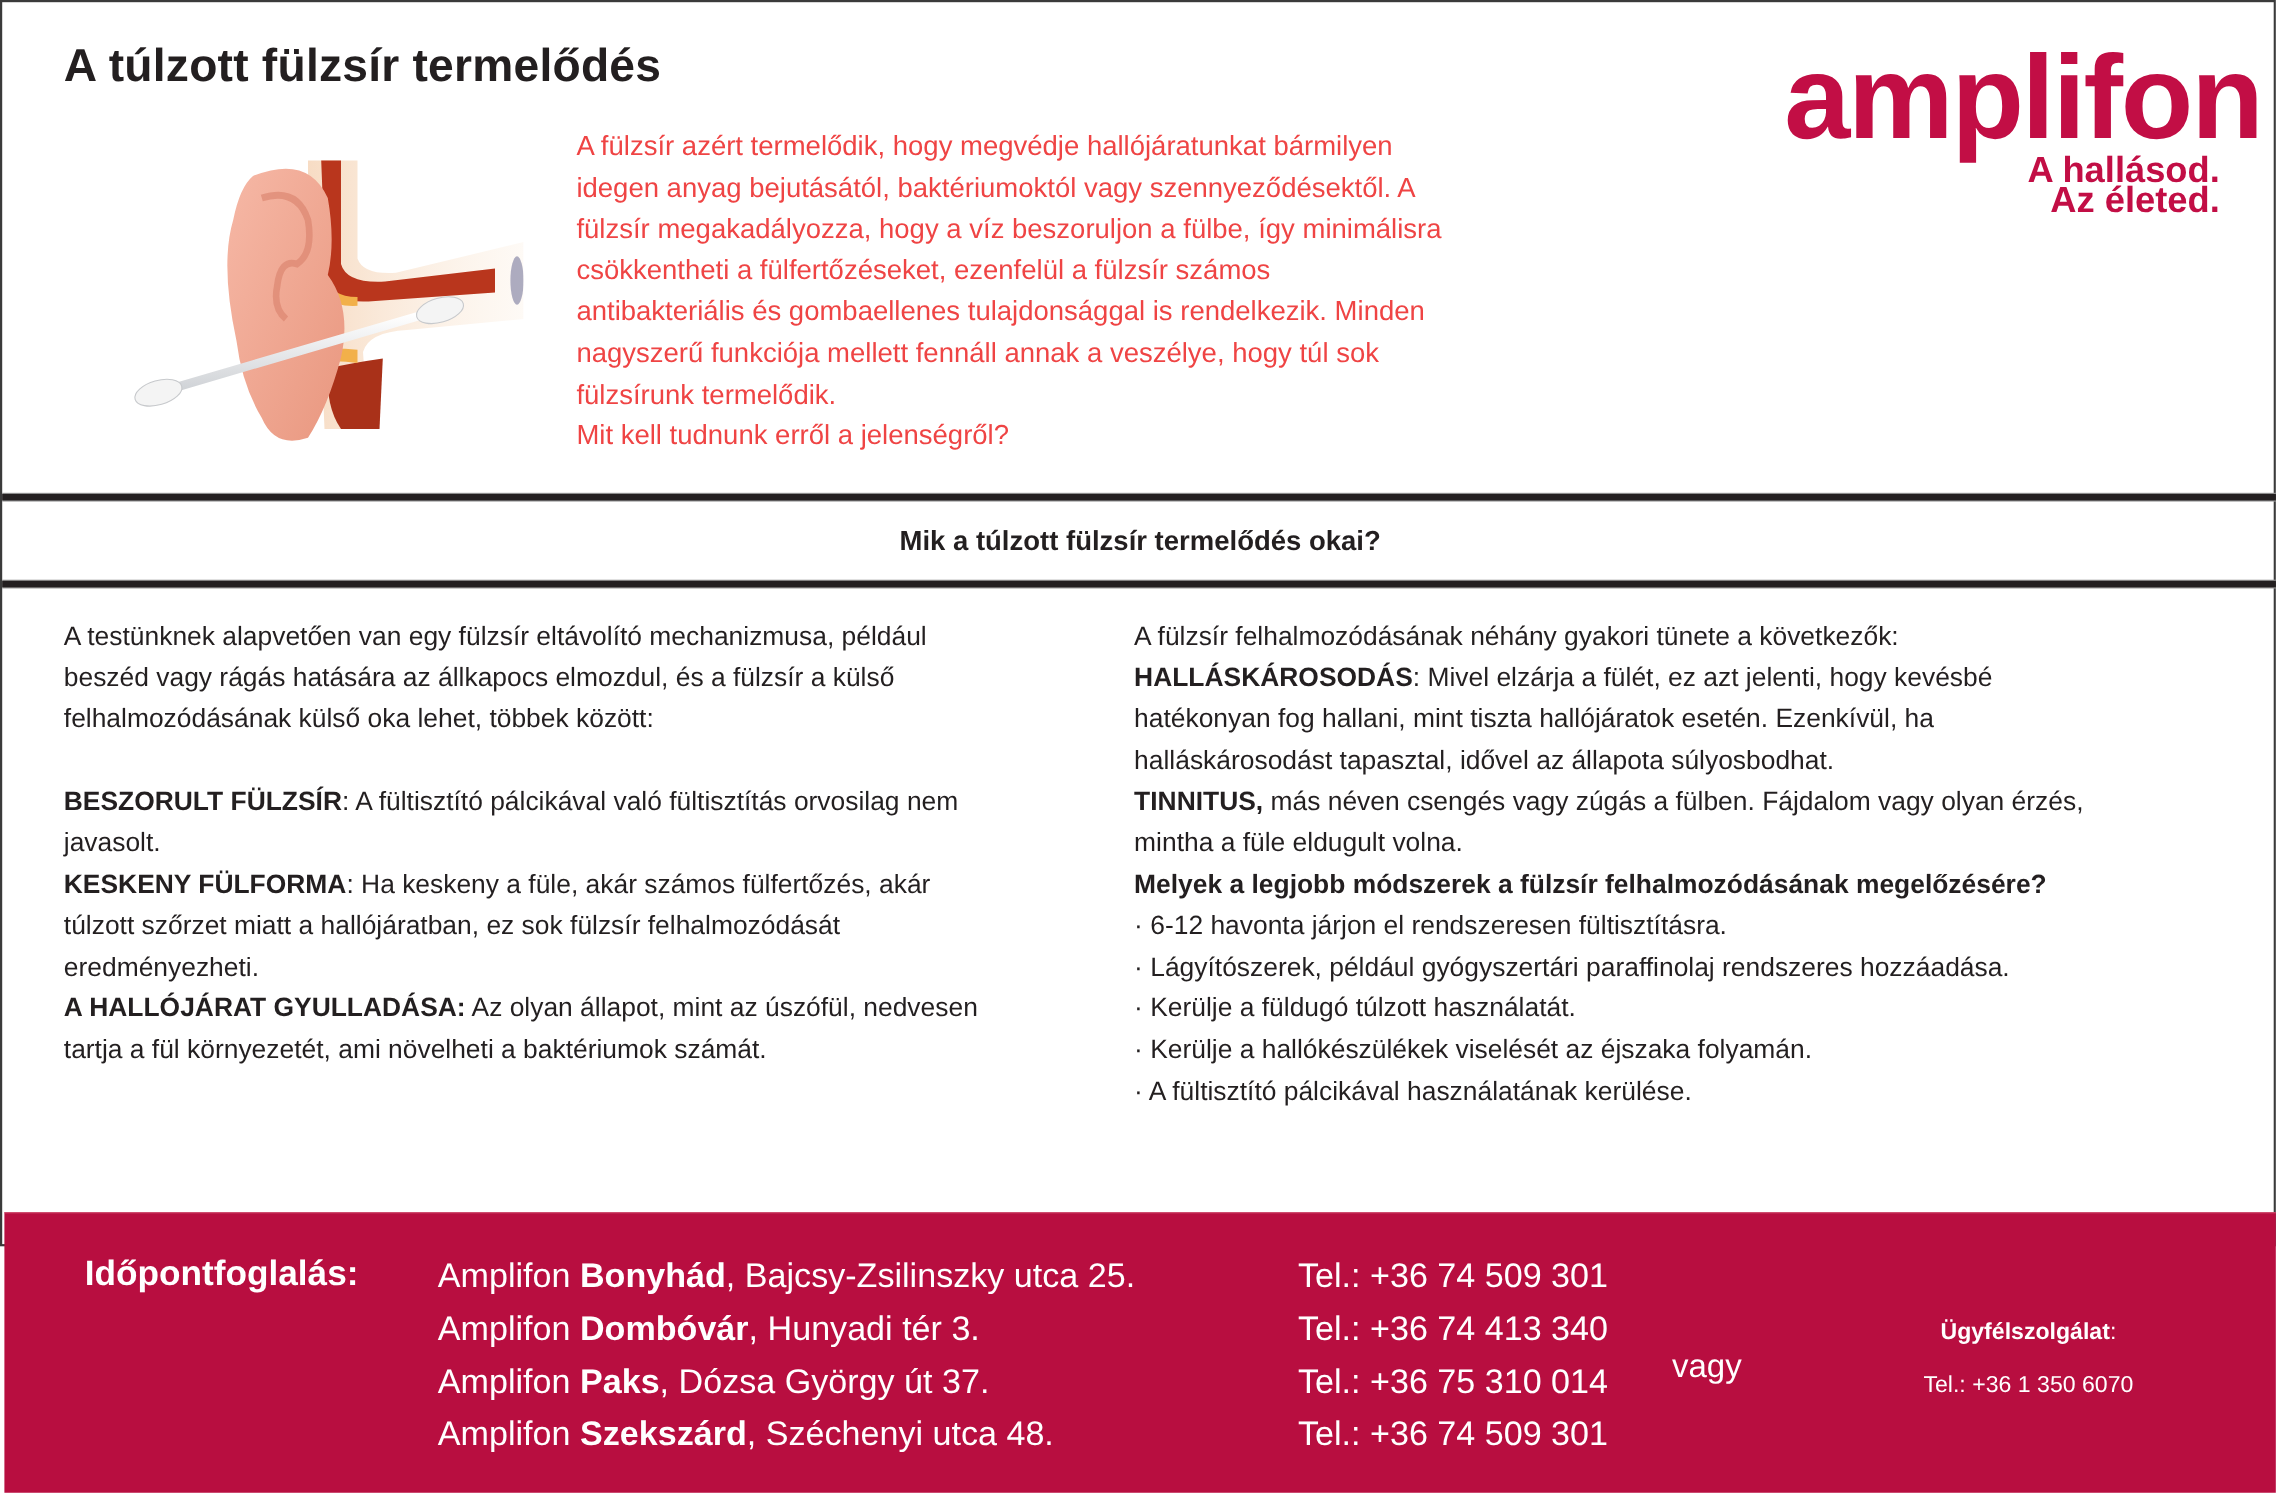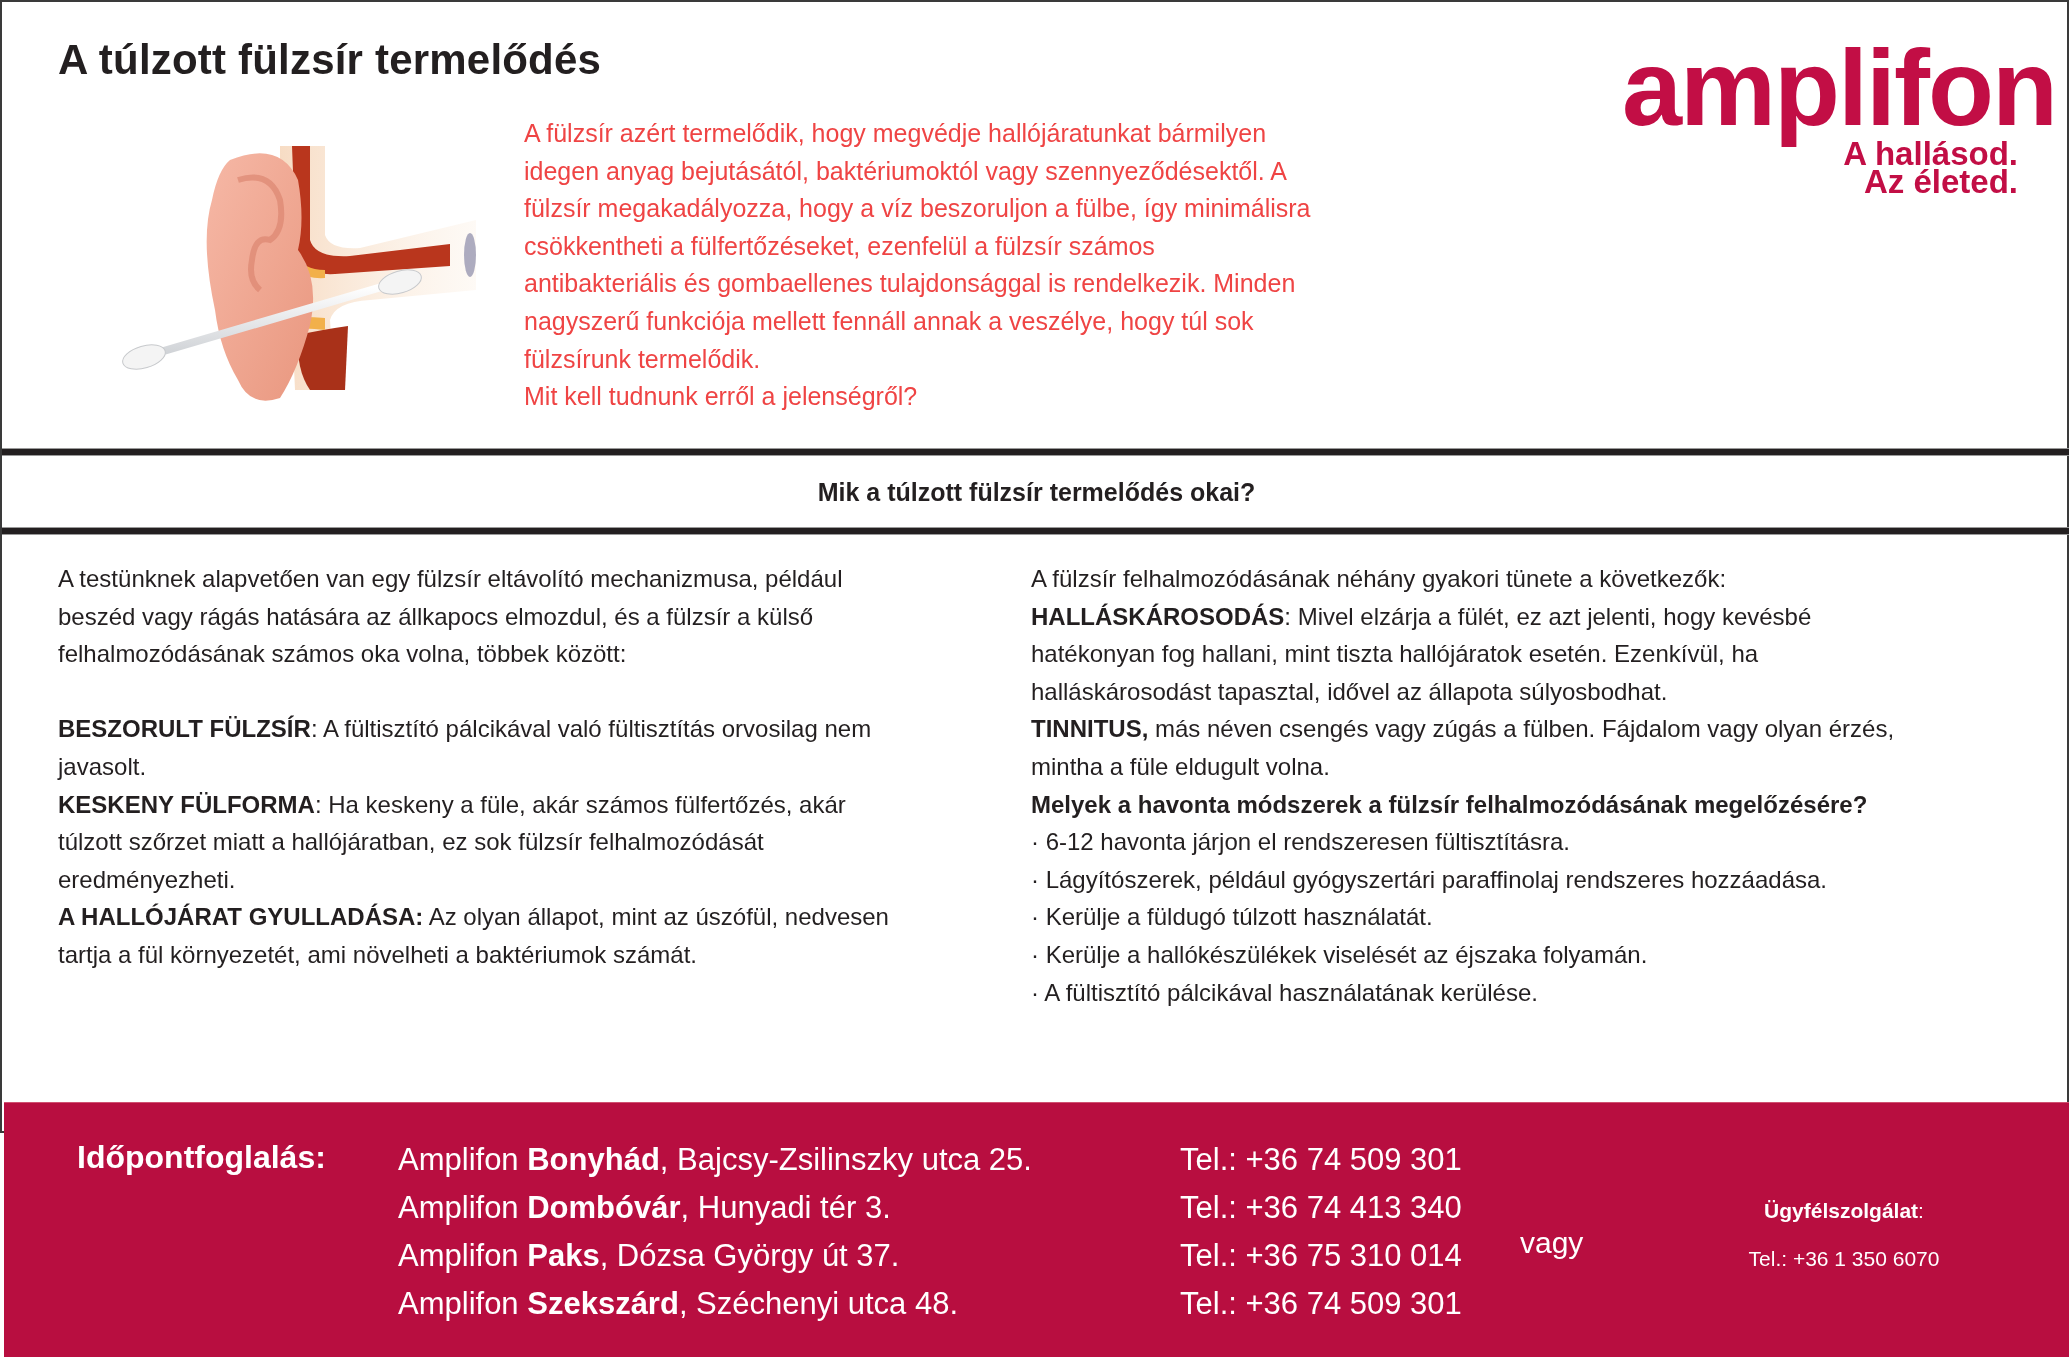--- a/index.html
+++ b/index.html
@@ -102,21 +102,21 @@
 
   <div class="rule" style="top:447px"></div>
   <div class="section-heading">
     <span>Mik a túlzott fülzsír termelődés okai?</span>
   </div>
   <div class="rule" style="top:526px"></div>
 
   <div class="col left">
     <p>A testünknek alapvetően van egy fülzsír eltávolító mechanizmusa, például</p>
     <p>beszéd vagy rágás hatására az állkapocs elmozdul, és a fülzsír a külső</p>
-    <p>felhalmozódásának számos oka volna, többek között:</p>
+    <p>felhalmozódásának külső oka lehet, többek között:</p>
     <div class="gap"></div>
 
     <p><span class="b">BESZORULT FÜLZSÍR</span><span>: </span><span>A fültisztító pálcikával való fültisztítás orvosilag nem</span></p>
     <p>javasolt.</p>
 
     <p><span class="b">KESKENY FÜLFORMA</span><span>: </span><span>Ha keskeny a füle, akár számos fülfertőzés, akár</span></p>
     <p>túlzott szőrzet miatt a hallójáratban, ez sok fülzsír felhalmozódását</p>
     <p>eredményezheti.</p>
 
     <p><span class="b">A HALLÓJÁRAT GYULLADÁSA:</span><span> </span><span>Az olyan állapot, mint az úszófül, nedvesen</span></p>
@@ -126,21 +126,21 @@
   <div class="col right">
     <p>A fülzsír felhalmozódásának néhány gyakori tünete a következők:</p>
 
     <p><span class="b">HALLÁSKÁROSODÁS</span><span>: </span><span>Mivel elzárja a fülét, ez azt jelenti, hogy kevésbé</span></p>
     <p>hatékonyan fog hallani, mint tiszta hallójáratok esetén. Ezenkívül, ha</p>
     <p>halláskárosodást tapasztal, idővel az állapota súlyosbodhat.</p>
 
     <p><span class="b">TINNITUS,</span><span> </span><span>más néven csengés vagy zúgás a fülben. Fájdalom vagy olyan érzés,</span></p>
     <p>mintha a füle eldugult volna.</p>
 
-    <p class="b">Melyek a havonta módszerek a fülzsír felhalmozódásának megelőzésére?</p>
+    <p class="b">Melyek a legjobb módszerek a fülzsír felhalmozódásának megelőzésére?</p>
     <p>· 6-12 havonta járjon el rendszeresen fültisztításra.</p>
     <p>· Lágyítószerek, például gyógyszertári paraffinolaj rendszeres hozzáadása.</p>
     <p>· Kerülje a füldugó túlzott használatát.</p>
     <p>· Kerülje a hallókészülékek viselését az éjszaka folyamán.</p>
     <p>· A fültisztító pálcikával használatának kerülése.</p>
   </div>
 
   <div class="footer">
     <div class="f-label">Időpontfoglalás:</div>
 

